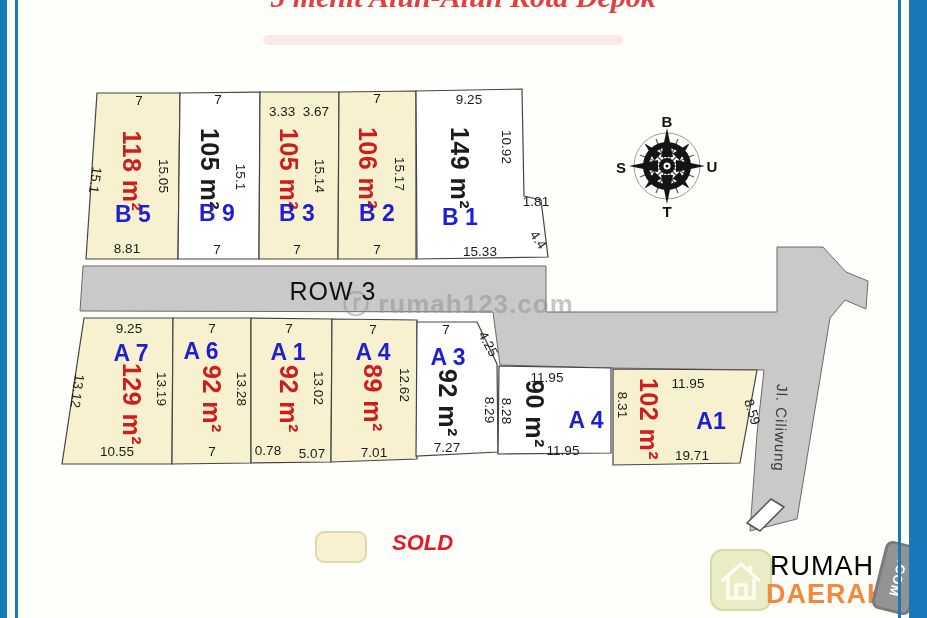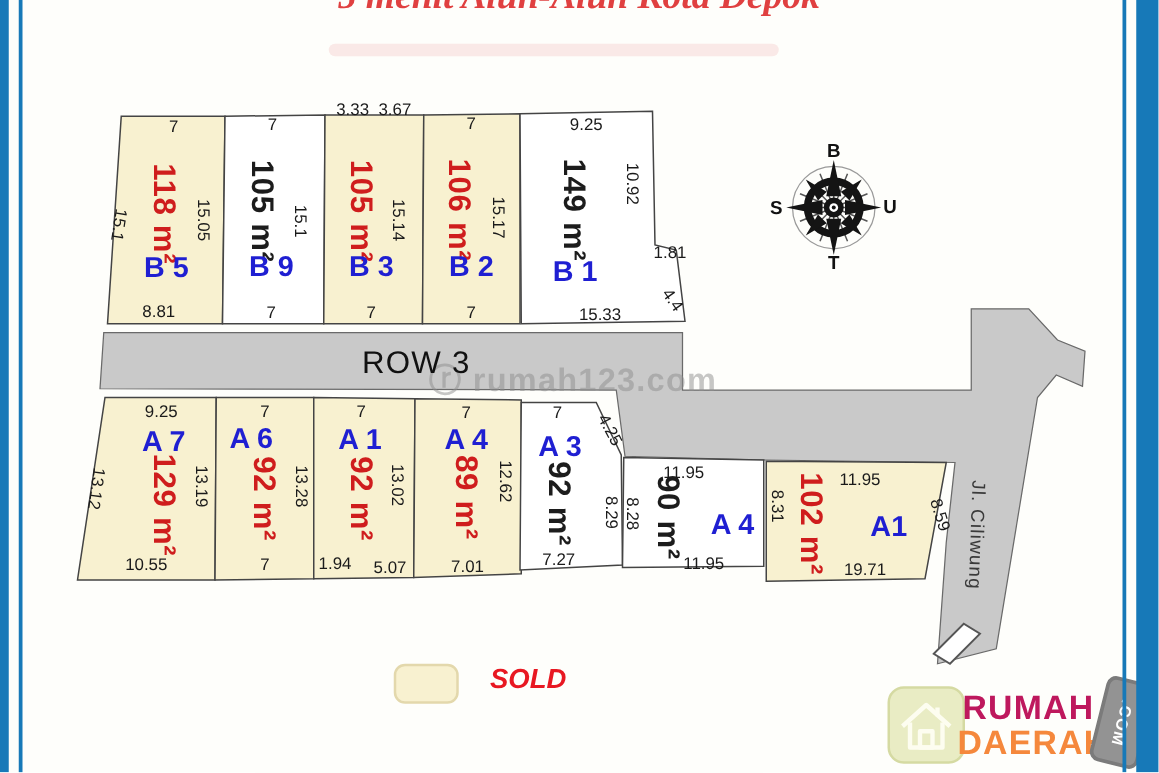--- a/index.html
+++ b/index.html
@@ -19,22 +19,22 @@
          font-size:30px;font-weight:bold;font-style:italic;color:#e04040;
          font-family:"Liberation Serif", serif;}
   .fadeband{position:absolute;left:263px;top:35px;width:360px;height:10px;
             background:rgba(235,160,160,.22);border-radius:5px;}
   .frame{position:absolute;top:0;height:618px;background:#1779b8;}
   .compassletter{font-size:15px;font-weight:bold;color:#111;}
   .legend-swatch{position:absolute;left:315px;top:531px;width:48px;height:28px;
                  background:#f8f1d0;border:2px solid #e3d8ac;border-radius:9px;}
   .soldtext{position:absolute;left:392px;top:530px;font-size:22px;font-weight:bold;
             font-style:italic;color:#e81822;}
-  .logo-word1{position:absolute;left:770px;top:551px;font-size:27px;font-weight:700;
-              color:#be185d;letter-spacing:1px;}
+  .logo-word1{position:absolute;left:770px;top:551px;font-size:27px;font-weight:400;
+              color:#000000;letter-spacing:1px;}
   .logo-word2{position:absolute;left:766px;top:579px;font-size:27px;font-weight:800;
               color:#f5883c;letter-spacing:1px;}
   .logo-house{position:absolute;left:710px;top:549px;width:58px;height:58px;
               background:#e9ecc4;border:2px solid #d5daa2;border-radius:13px;}
   .logo-tag{position:absolute;left:878px;top:543px;width:34px;height:64px;background:#939393;
             border:3px solid #7b7b7b;border-radius:8px;transform:rotate(14deg);
             display:flex;align-items:center;justify-content:center;}
   .logo-tag span{color:#fff;font-size:13px;font-weight:bold;transform:rotate(90deg);
                  letter-spacing:1px;}
   svg{position:absolute;left:0;top:0;}
@@ -112,21 +112,21 @@
   <div class="t v" style="left:163px;top:176px">15.05</div>
   <div class="t plabel" style="left:133px;top:214px">B 5</div>
   <div class="t" style="left:127px;top:249px">8.81</div>
 
   <div class="t" style="left:218px;top:100px">7</div>
   <div class="t v area" style="left:209px;top:169px">105 m²</div>
   <div class="t v" style="left:240px;top:177px">15.1</div>
   <div class="t plabel" style="left:217px;top:213px">B 9</div>
   <div class="t" style="left:217px;top:250px">7</div>
 
-  <div class="t" style="left:299px;top:88px;white-space:pre">3.33  3.67</div>
+  <div class="t" style="left:299px;top:112px;white-space:pre">3.33  3.67</div>
   <div class="t v area red" style="left:288px;top:169px">105 m²</div>
   <div class="t v" style="left:319px;top:176px">15.14</div>
   <div class="t plabel" style="left:297px;top:213px">B 3</div>
   <div class="t" style="left:297px;top:250px">7</div>
 
   <div class="t" style="left:377px;top:99px">7</div>
   <div class="t v area red" style="left:367px;top:168px">106 m²</div>
   <div class="t v" style="left:399px;top:174px">15.17</div>
   <div class="t plabel" style="left:377px;top:213px">B 2</div>
   <div class="t" style="left:377px;top:250px">7</div>
@@ -149,21 +149,21 @@
   <div class="t" style="left:212px;top:329px">7</div>
   <div class="t plabel" style="left:201px;top:351px">A 6</div>
   <div class="t v area red" style="left:211px;top:399px">92 m²</div>
   <div class="t v" style="left:241px;top:389px">13.28</div>
   <div class="t" style="left:212px;top:452px">7</div>
 
   <div class="t" style="left:289px;top:329px">7</div>
   <div class="t plabel" style="left:288px;top:352px">A 1</div>
   <div class="t v area red" style="left:288px;top:399px">92 m²</div>
   <div class="t v" style="left:318px;top:388px">13.02</div>
-  <div class="t" style="left:268px;top:451px">1.94</div>
+  <div class="t" style="left:268px;top:451px">0.78</div>
   <div class="t" style="left:312px;top:454px">5.07</div>
 
   <div class="t" style="left:373px;top:330px">7</div>
   <div class="t plabel" style="left:373px;top:352px">A 4</div>
   <div class="t v area red" style="left:372px;top:398px">89 m²</div>
   <div class="t v" style="left:404px;top:385px">12.62</div>
   <div class="t" style="left:374px;top:453px">7.01</div>
 
   <div class="t" style="left:446px;top:330px">7</div>
   <div class="t" style="left:488px;top:344px;transform:translate(-50%,-50%) rotate(62deg)">4.25</div>

